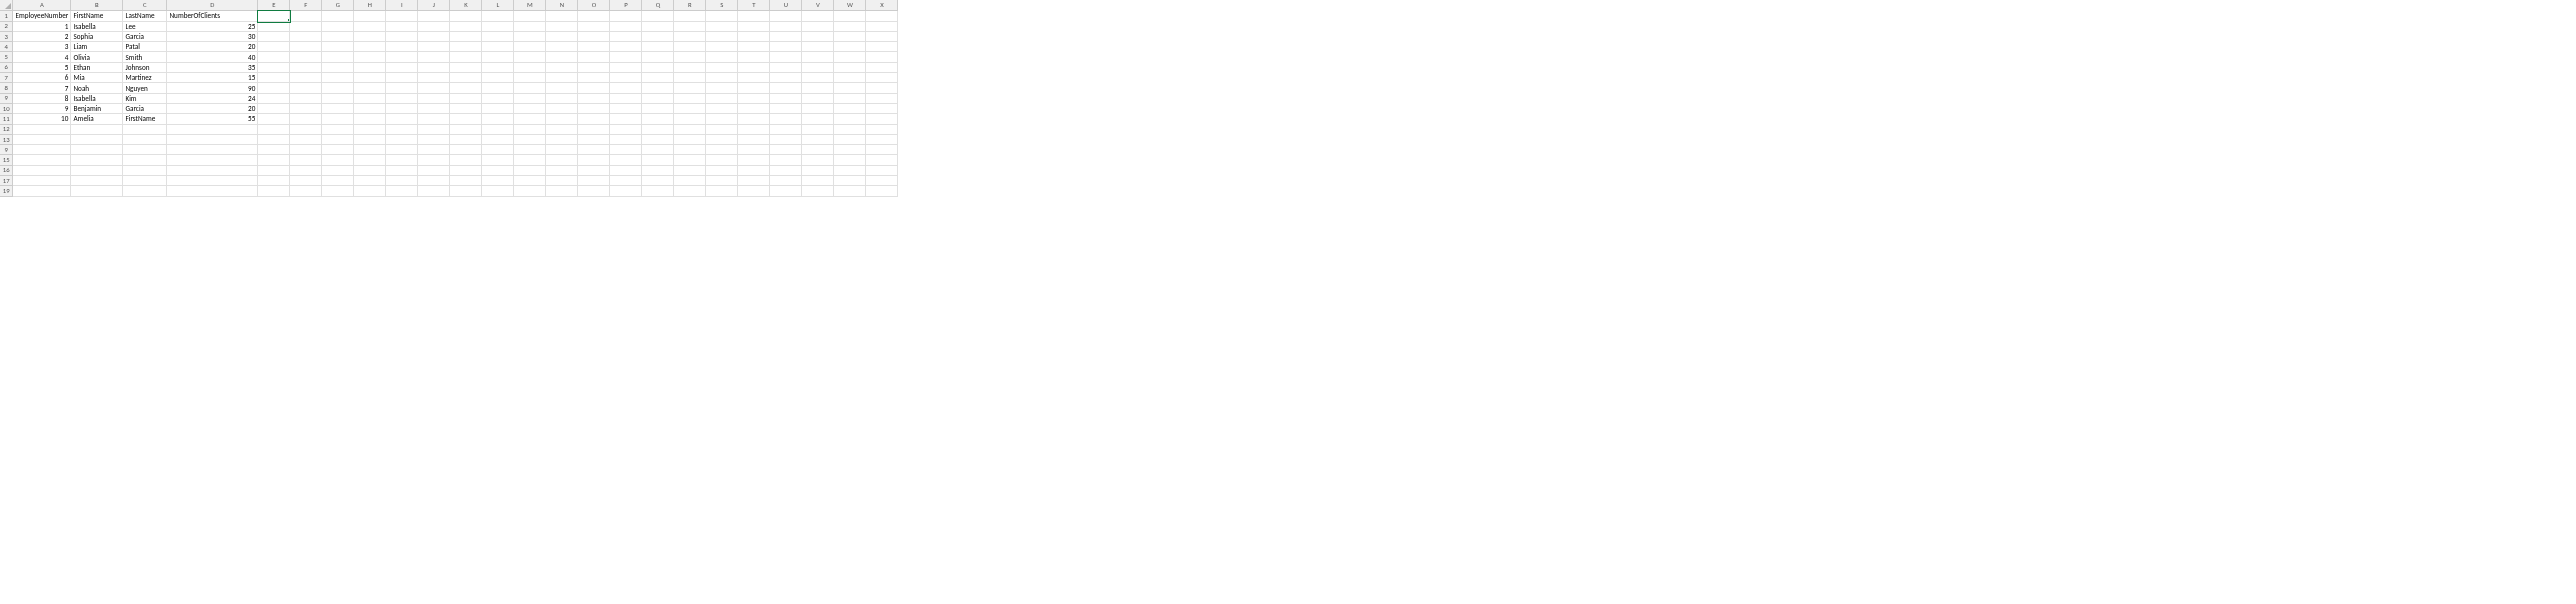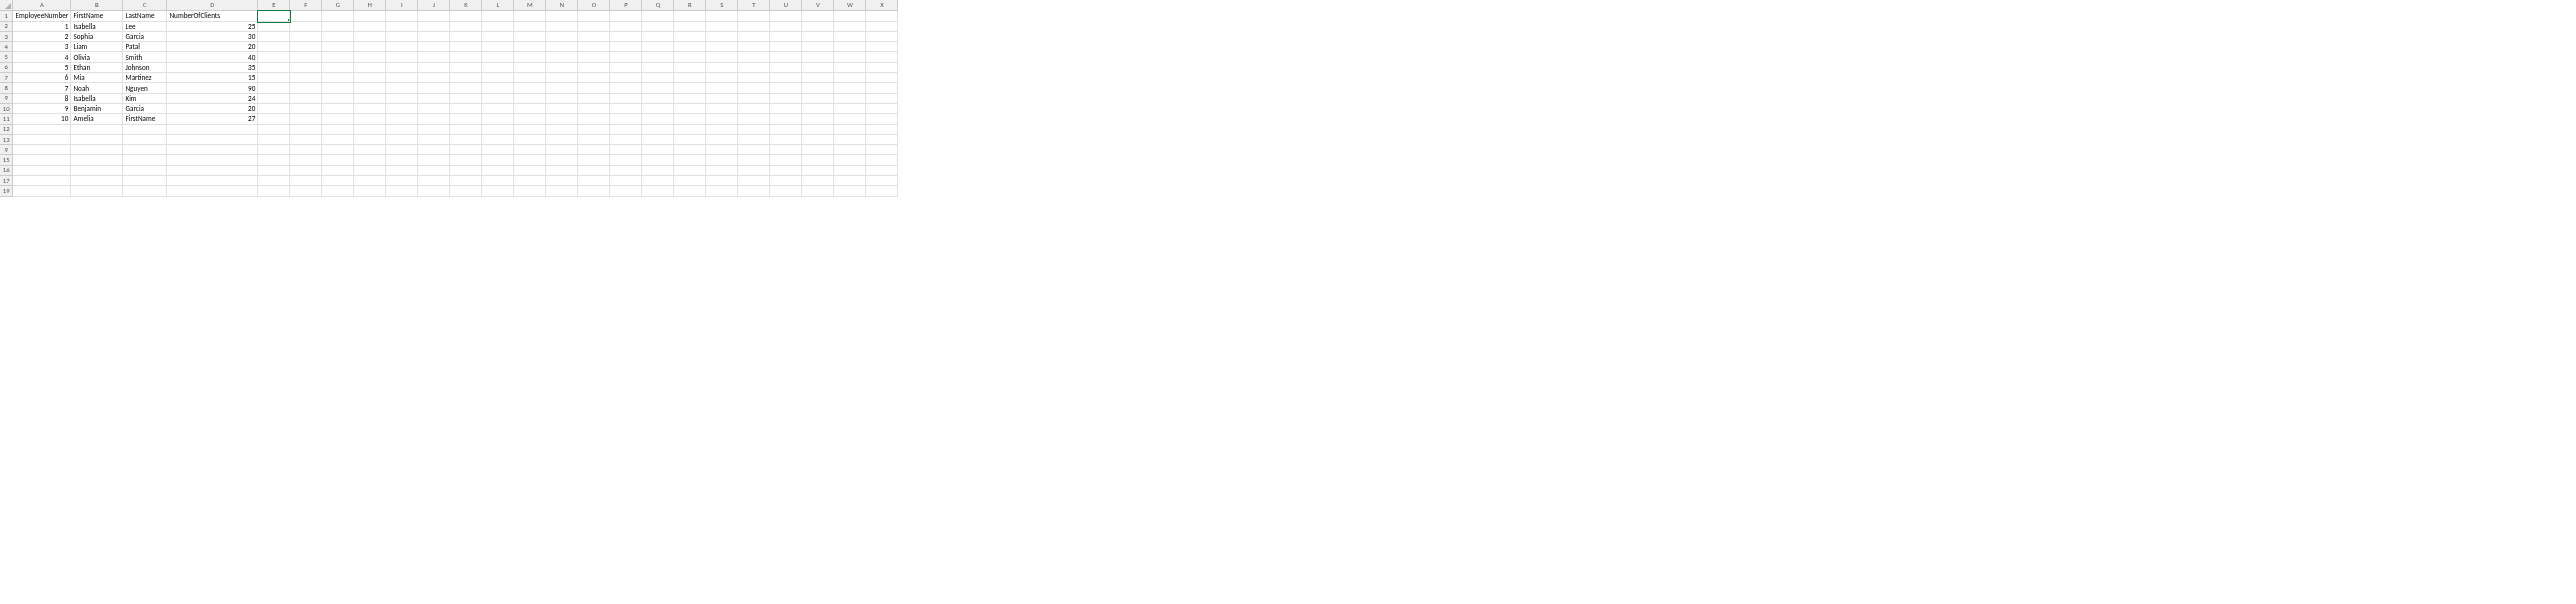--- a/index.html
+++ b/index.html
@@ -436,21 +436,21 @@
     <div class="cell num">
       <span>10</span>
     </div>
     <div class="cell txt">
       <span>Amelia</span>
     </div>
     <div class="cell txt">
       <span>FirstName</span>
     </div>
     <div class="cell num">
-      <span>27</span>
+      <span>55</span>
     </div>
     <div class="cell"></div>
     <div class="cell"></div>
     <div class="cell"></div>
     <div class="cell"></div>
     <div class="cell"></div>
     <div class="cell"></div>
     <div class="cell"></div>
     <div class="cell"></div>
     <div class="cell"></div>

